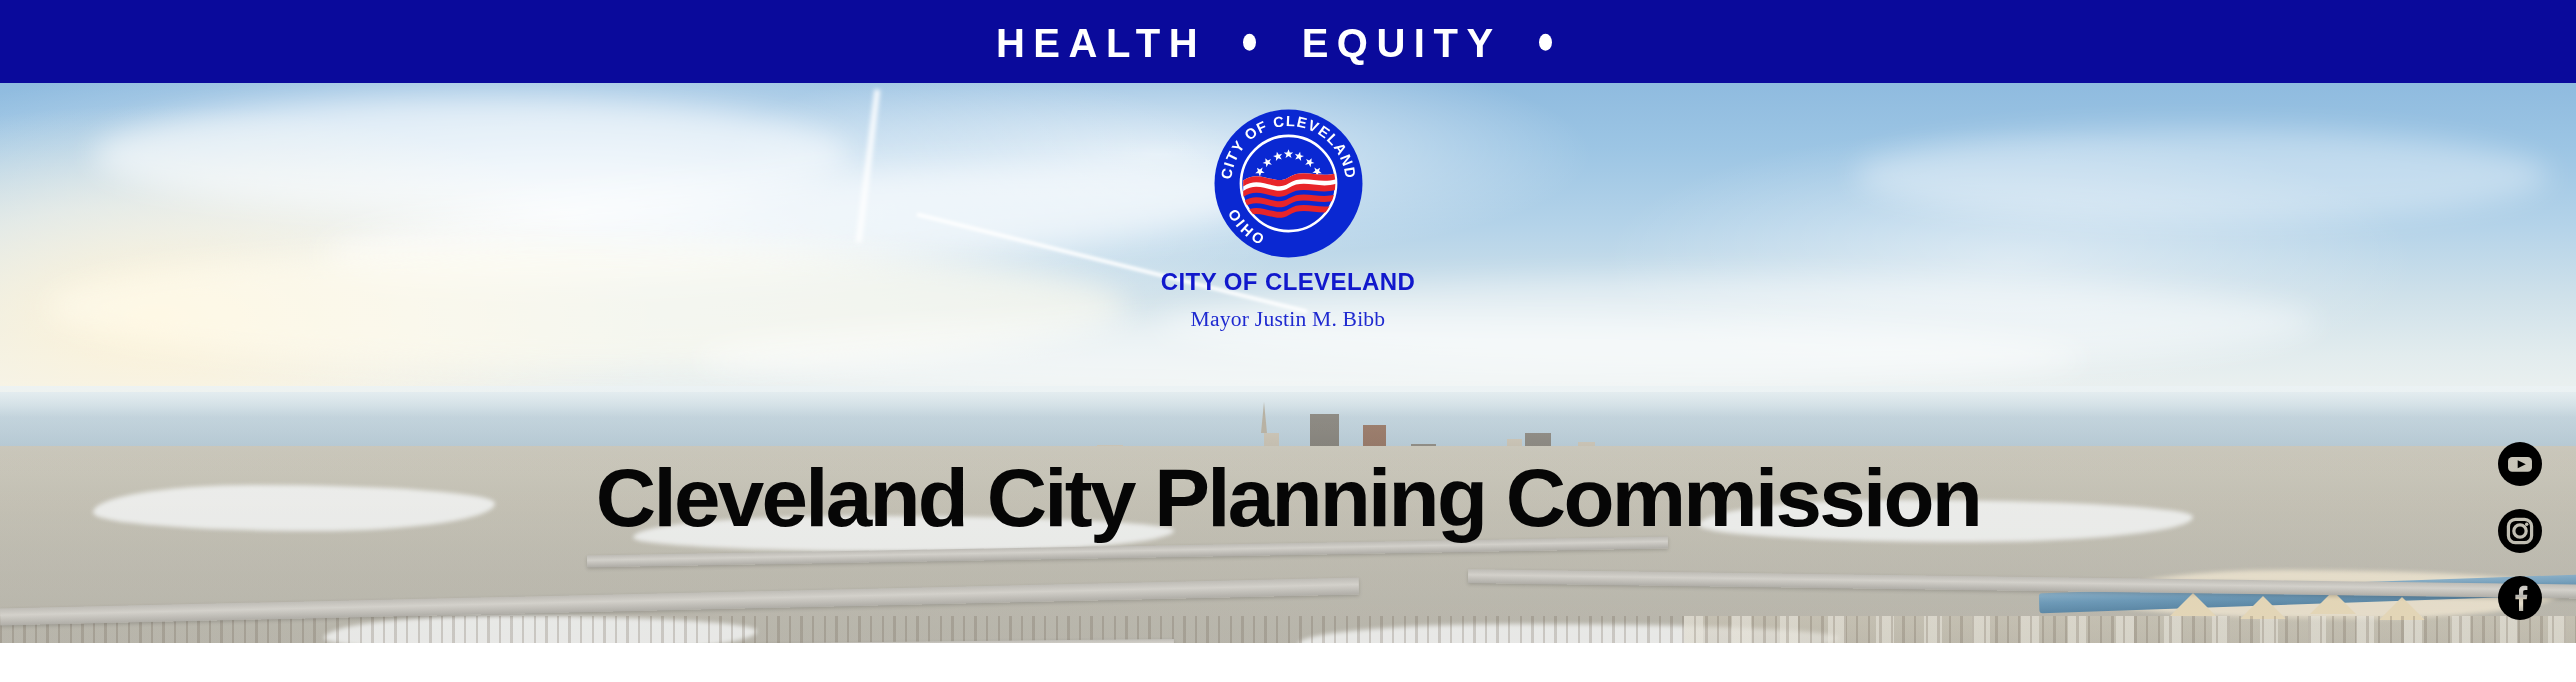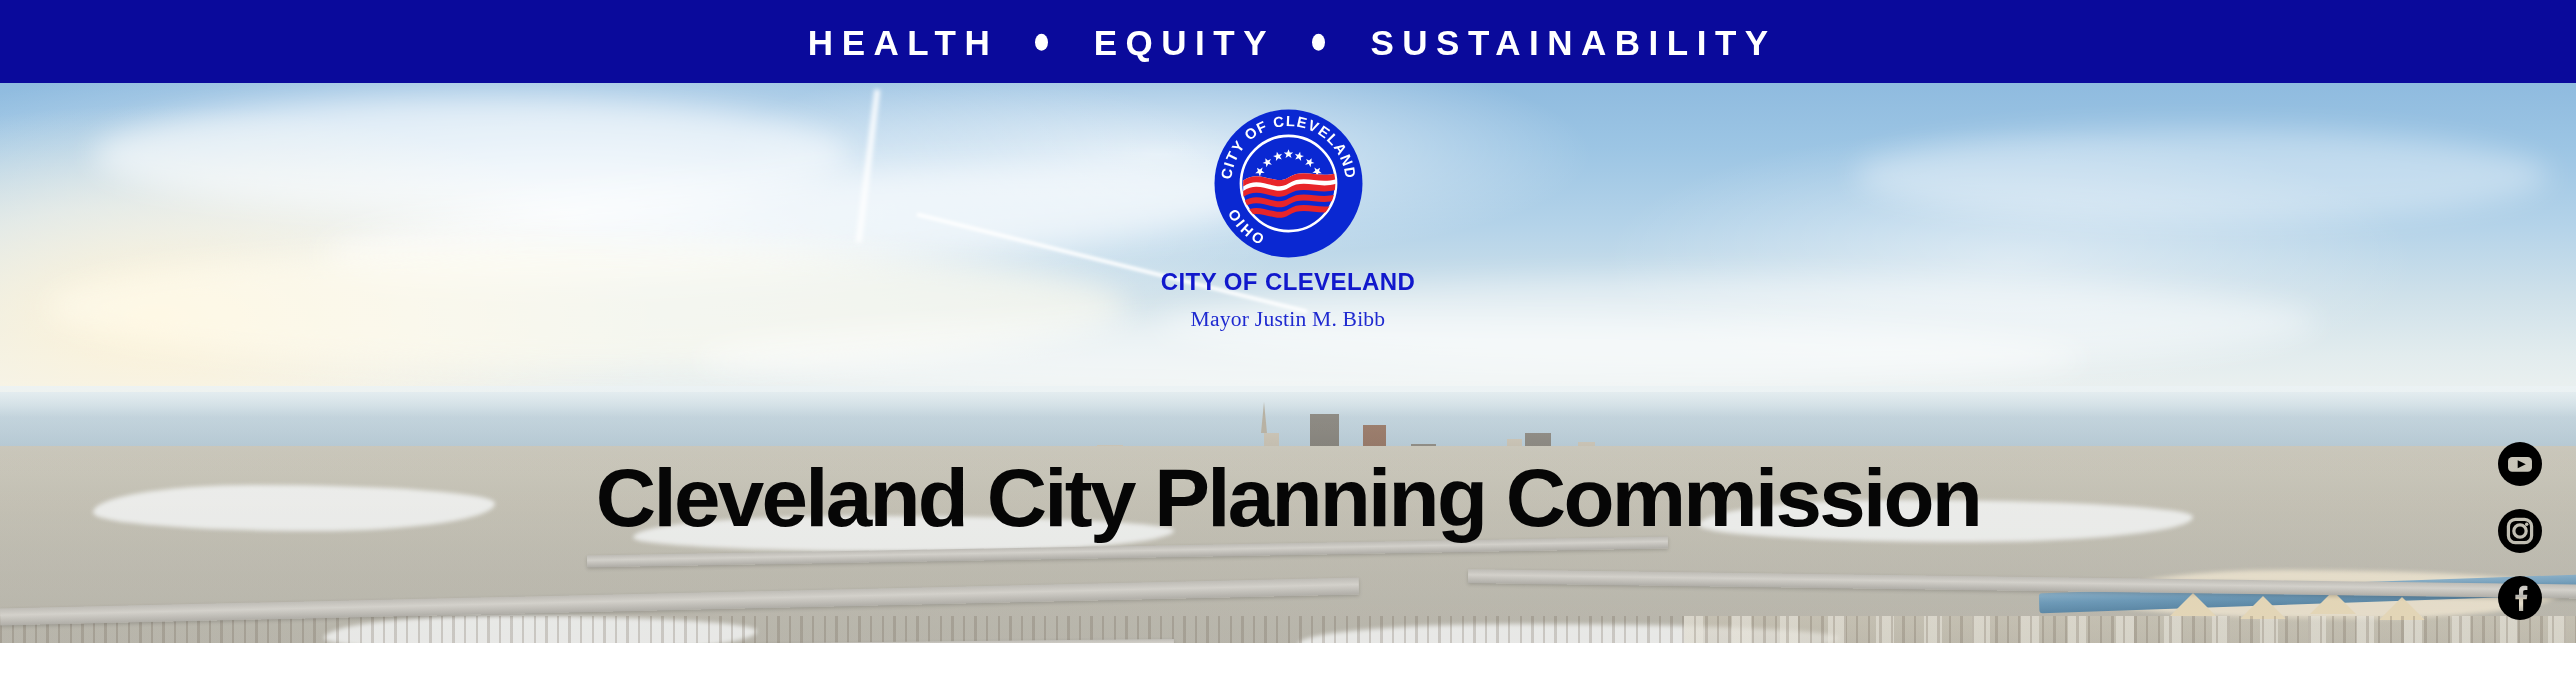--- a/index.html
+++ b/index.html
@@ -37,21 +37,21 @@
     display: flex;
     align-items: center;
     justify-content: center;
     gap: 0px;
     transform: translateY(0.8px);
   }
   .tagline-word {
     color: #ffffff;
     font-family: "Liberation Sans", sans-serif;
     font-weight: bold;
-    font-size: 35px;
+    font-size: 40px;
     letter-spacing: 8.5px;
     line-height: 1;
     white-space: nowrap;
     text-indent: 8.5px;
   }
   .tagline-dot {
     display: inline-block;
     width: 13px;
     height: 17px;
     border-radius: 50%;
@@ -301,21 +301,20 @@
 <body>
 
 <div id="page">
 
   <div class="tagline-bar">
     <div class="tagline-inner">
       <span class="tagline-word">HEALTH</span>
       <span class="tagline-dot"></span>
       <span class="tagline-word">EQUITY</span>
       <span class="tagline-dot"></span>
-      <span class="tagline-word">SUSTAINABILITY</span>
     </div>
   </div>
 
   <div class="photo">
 
     <div class="sky"></div>
     <div class="cloud c1"></div>
     <div class="cloud c2"></div>
     <div class="cloud c3"></div>
     <div class="cloud c4"></div>

